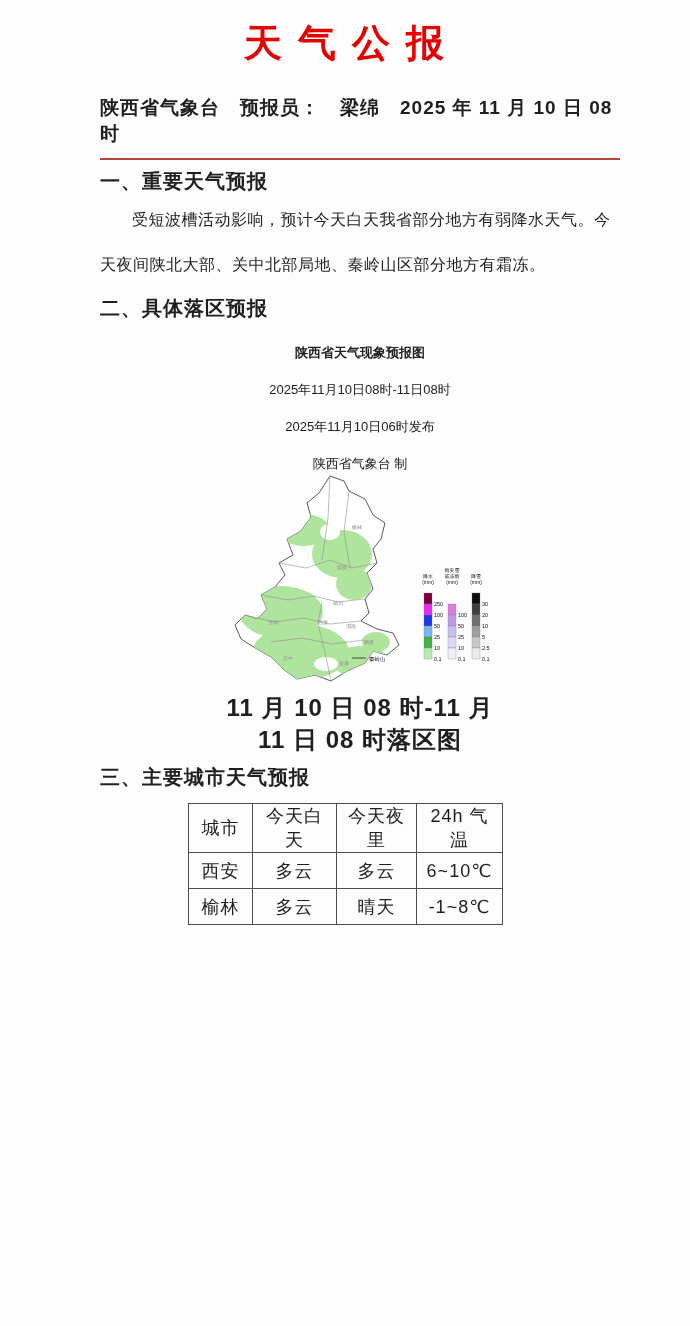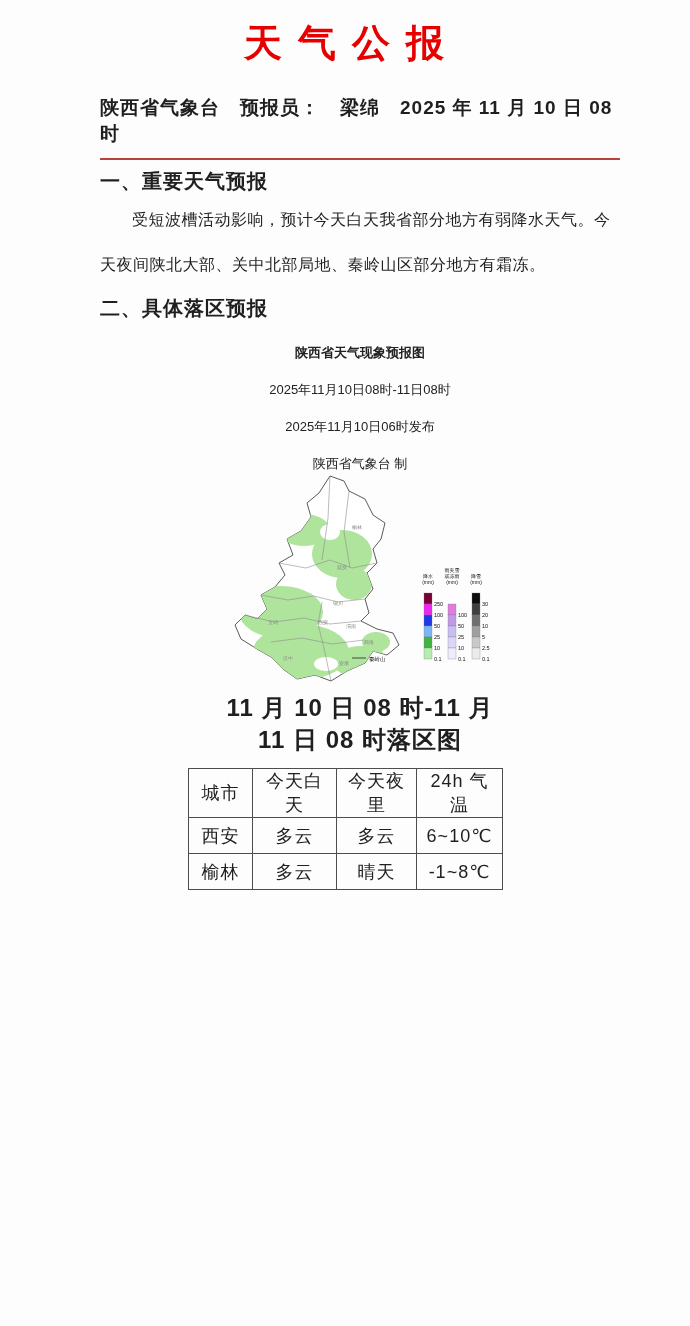--- a/index.html
+++ b/index.html
@@ -161,20 +161,21 @@
           <rect x="246" y="165" width="8" height="11" fill="#c9c9c9" stroke="#777" stroke-width="0.3"></rect>
           <text x="256" y="178" class="lg-label">2.5</text>
           <rect x="246" y="176" width="8" height="11" fill="#ebebeb" stroke="#777" stroke-width="0.3"></rect>
           <text x="256" y="189" class="lg-label">0.1</text>
         </g>
     </svg>
 
     <div class="map-caption">11 月 10 日 08 时-11 月 11 日 08 时落区图</div>
   </div>
 
+  <div class="sec-heading">三、主要城市天气预报</div>
 
   <table class="city-table">
     <colgroup>
       <col class="col-city">
         <col class="col-day">
         <col class="col-night">
         <col class="col-temp">
     </colgroup>
     <thead>
       <tr>

